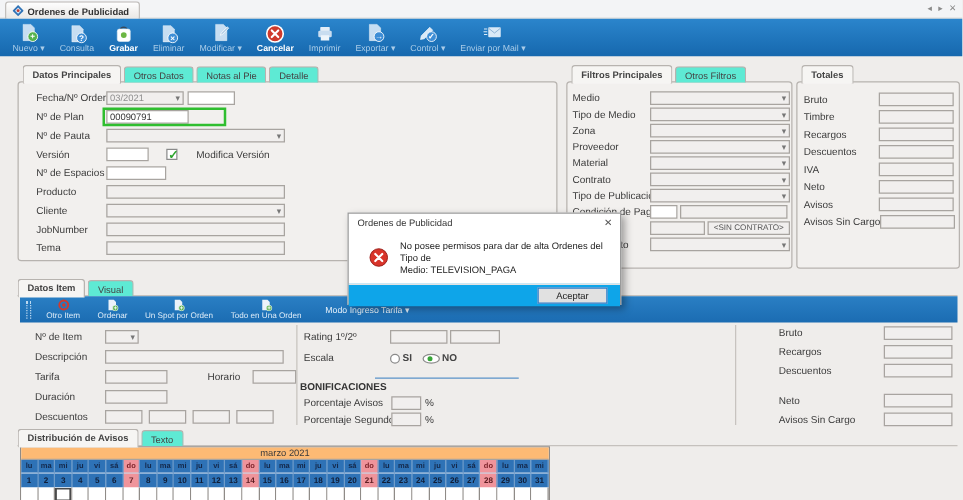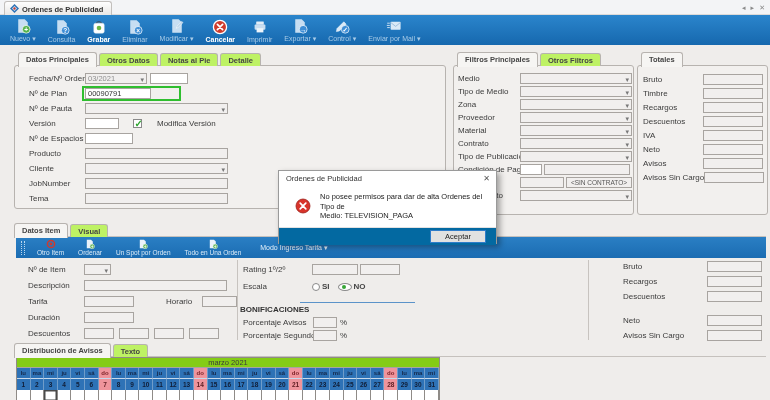--- a/index.html
+++ b/index.html
@@ -15,21 +15,21 @@
 
 .toolbar{position:absolute;left:0;top:15px;width:770px;height:30px;background:linear-gradient(#2b85cc,#1668ae);display:flex;align-items:stretch;padding-left:4px;}
 .tbtn{display:flex;flex-direction:column;align-items:center;justify-content:center;padding:1px 6px 0;gap:1px;cursor:default;}
 .ticon{height:16px;width:18px;display:flex;align-items:center;justify-content:center;}
 .tlabel{font-size:7px;color:#a9cce8;white-space:nowrap;}
 .tbtn.active .tlabel,.tbtn.emphasis .tlabel{color:#ffffff;font-weight:bold;}
 
 
 .gpanel{position:absolute;}
 .gtabs{position:relative;z-index:2;display:flex;padding-left:4px;height:14px;align-items:flex-end;}
-.gtab{height:13px;padding:2px 7px 0;background:#bef264;border:1px solid #b7b3af;border-bottom:none;border-radius:3px 3px 0 0;margin-right:2px;color:#444;font-size:7.5px;white-space:nowrap;font-weight:bold;}
+.gtab{height:13px;padding:2px 7px 0;background:#5eead4;border:1px solid #b7b3af;border-bottom:none;border-radius:3px 3px 0 0;margin-right:2px;color:#444;font-size:7.5px;white-space:nowrap;}
 .gtab.active{background:#f6f5f3;font-weight:bold;height:15px;margin-bottom:-1px;z-index:3;}
 .gbody{position:absolute;left:0;right:0;top:13px;bottom:0;border:1px solid #b7b3af;border-radius:3px;background:#f2f0ee;}
 
 .frow{display:flex;align-items:center;}
 .lbl{flex:none;white-space:nowrap;color:#3b3b3b;}
 .inp,.sel,.combo{height:11px;border:1px solid #a8a4a0;background:#fff;font-size:7.5px;color:#333;outline:none;-webkit-appearance:none;appearance:none;}
 .inp{padding:0 2px;}
 .dis{background:#f1efee;color:#8f8f8f;}
 .sel,.combo{position:relative;display:flex;align-items:flex-start;padding:0 10px 0 2px;}
 .arr{position:absolute;right:2px;top:0;color:#777;font-size:7px;line-height:11px;font-style:normal;}
@@ -67,37 +67,37 @@
 .iicon{height:10px;display:flex;align-items:center;}
 .ilabel{font-size:6.5px;color:#ddecf8;white-space:nowrap;}
 .modo{margin-left:12px;color:#e6f1fa;font-size:7px;white-space:nowrap;}
 .ifrow{position:absolute;display:flex;align-items:center;height:13px;}
 .vsep{position:absolute;width:1px;background:#c7c3bf;}
 .bonline{position:absolute;left:300px;top:302px;width:115px;height:1px;background:#5b93c9;}
 .bontitle{position:absolute;left:240px;top:305px;font-weight:bold;color:#333;}
 
 
 .cal{position:absolute;left:16px;top:357px;width:424px;border:1px solid #8f8b87;background:#fff;}
-.calhead{height:10px;background:#84cc16;border-bottom:1px solid #a8a4a0;text-align:center;font-size:7.5px;line-height:10px;color:#3b3b3b;}
+.calhead{height:10px;background:#fdba74;border-bottom:1px solid #a8a4a0;text-align:center;font-size:7.5px;line-height:10px;color:#3b3b3b;}
 .calrow{display:flex;}
 .cday{flex:1;background:#2e72b6;color:#14284a;font-size:6px;font-weight:bold;text-align:center;line-height:11px;height:11px;border-right:1px solid #6f9cc9;border-bottom:1px solid #c7d8ea;}
 .cday.sun{background:#ef949b;color:#7c2228;}
 .cdate{flex:1;background:#2e72b6;color:#101d36;font-size:6.5px;font-weight:bold;text-align:center;line-height:11px;height:11px;border-right:1px solid #6f9cc9;}
 .cdate.sun{background:#ef949b;color:#5e1d22;}
 .ccell{flex:1;background:#fff;height:11px;border-right:1px solid #8f8b87;}
 .ccell.focus{box-shadow:inset 0 0 0 1.5px #4a4a4a;}
 
 
 .dialog{position:absolute;left:278px;top:170px;width:219px;height:74px;background:#fff;border:1px solid #9a9a9a;box-shadow:3px 3px 6px rgba(0,0,0,.35);z-index:50;}
 .dtitle{height:15px;display:flex;align-items:center;padding:0 6px 0 7px;font-size:7.5px;color:#333;}
 .dtitle .t{flex:1;}
 .dclose{color:#555;font-size:8px;}
 .dbody{height:41px;display:flex;align-items:center;padding:0 8px 0 16px;gap:9px;}
 .dmsg{font-size:7.5px;color:#222;line-height:9.5px;}
-.dfoot{height:18px;background:#0369a1;border-top:1px solid #e2e2e2;display:flex;align-items:center;justify-content:flex-end;padding-right:10px;}
+.dfoot{height:18px;background:#0ea5e9;border-top:1px solid #e2e2e2;display:flex;align-items:center;justify-content:flex-end;padding-right:10px;}
 .dbtn{width:56px;height:13px;background:#e1e1e1;border:1px solid #2e7cc9;font-size:7.5px;color:#222;line-height:11px;text-align:center;}
 </style>
 </head>
 <body>
 
 <div class="app">
 
   <div class="titlebar">
     <div class="doctab">
       <span><svg width="9" height="9" viewBox="0 0 10 10">

